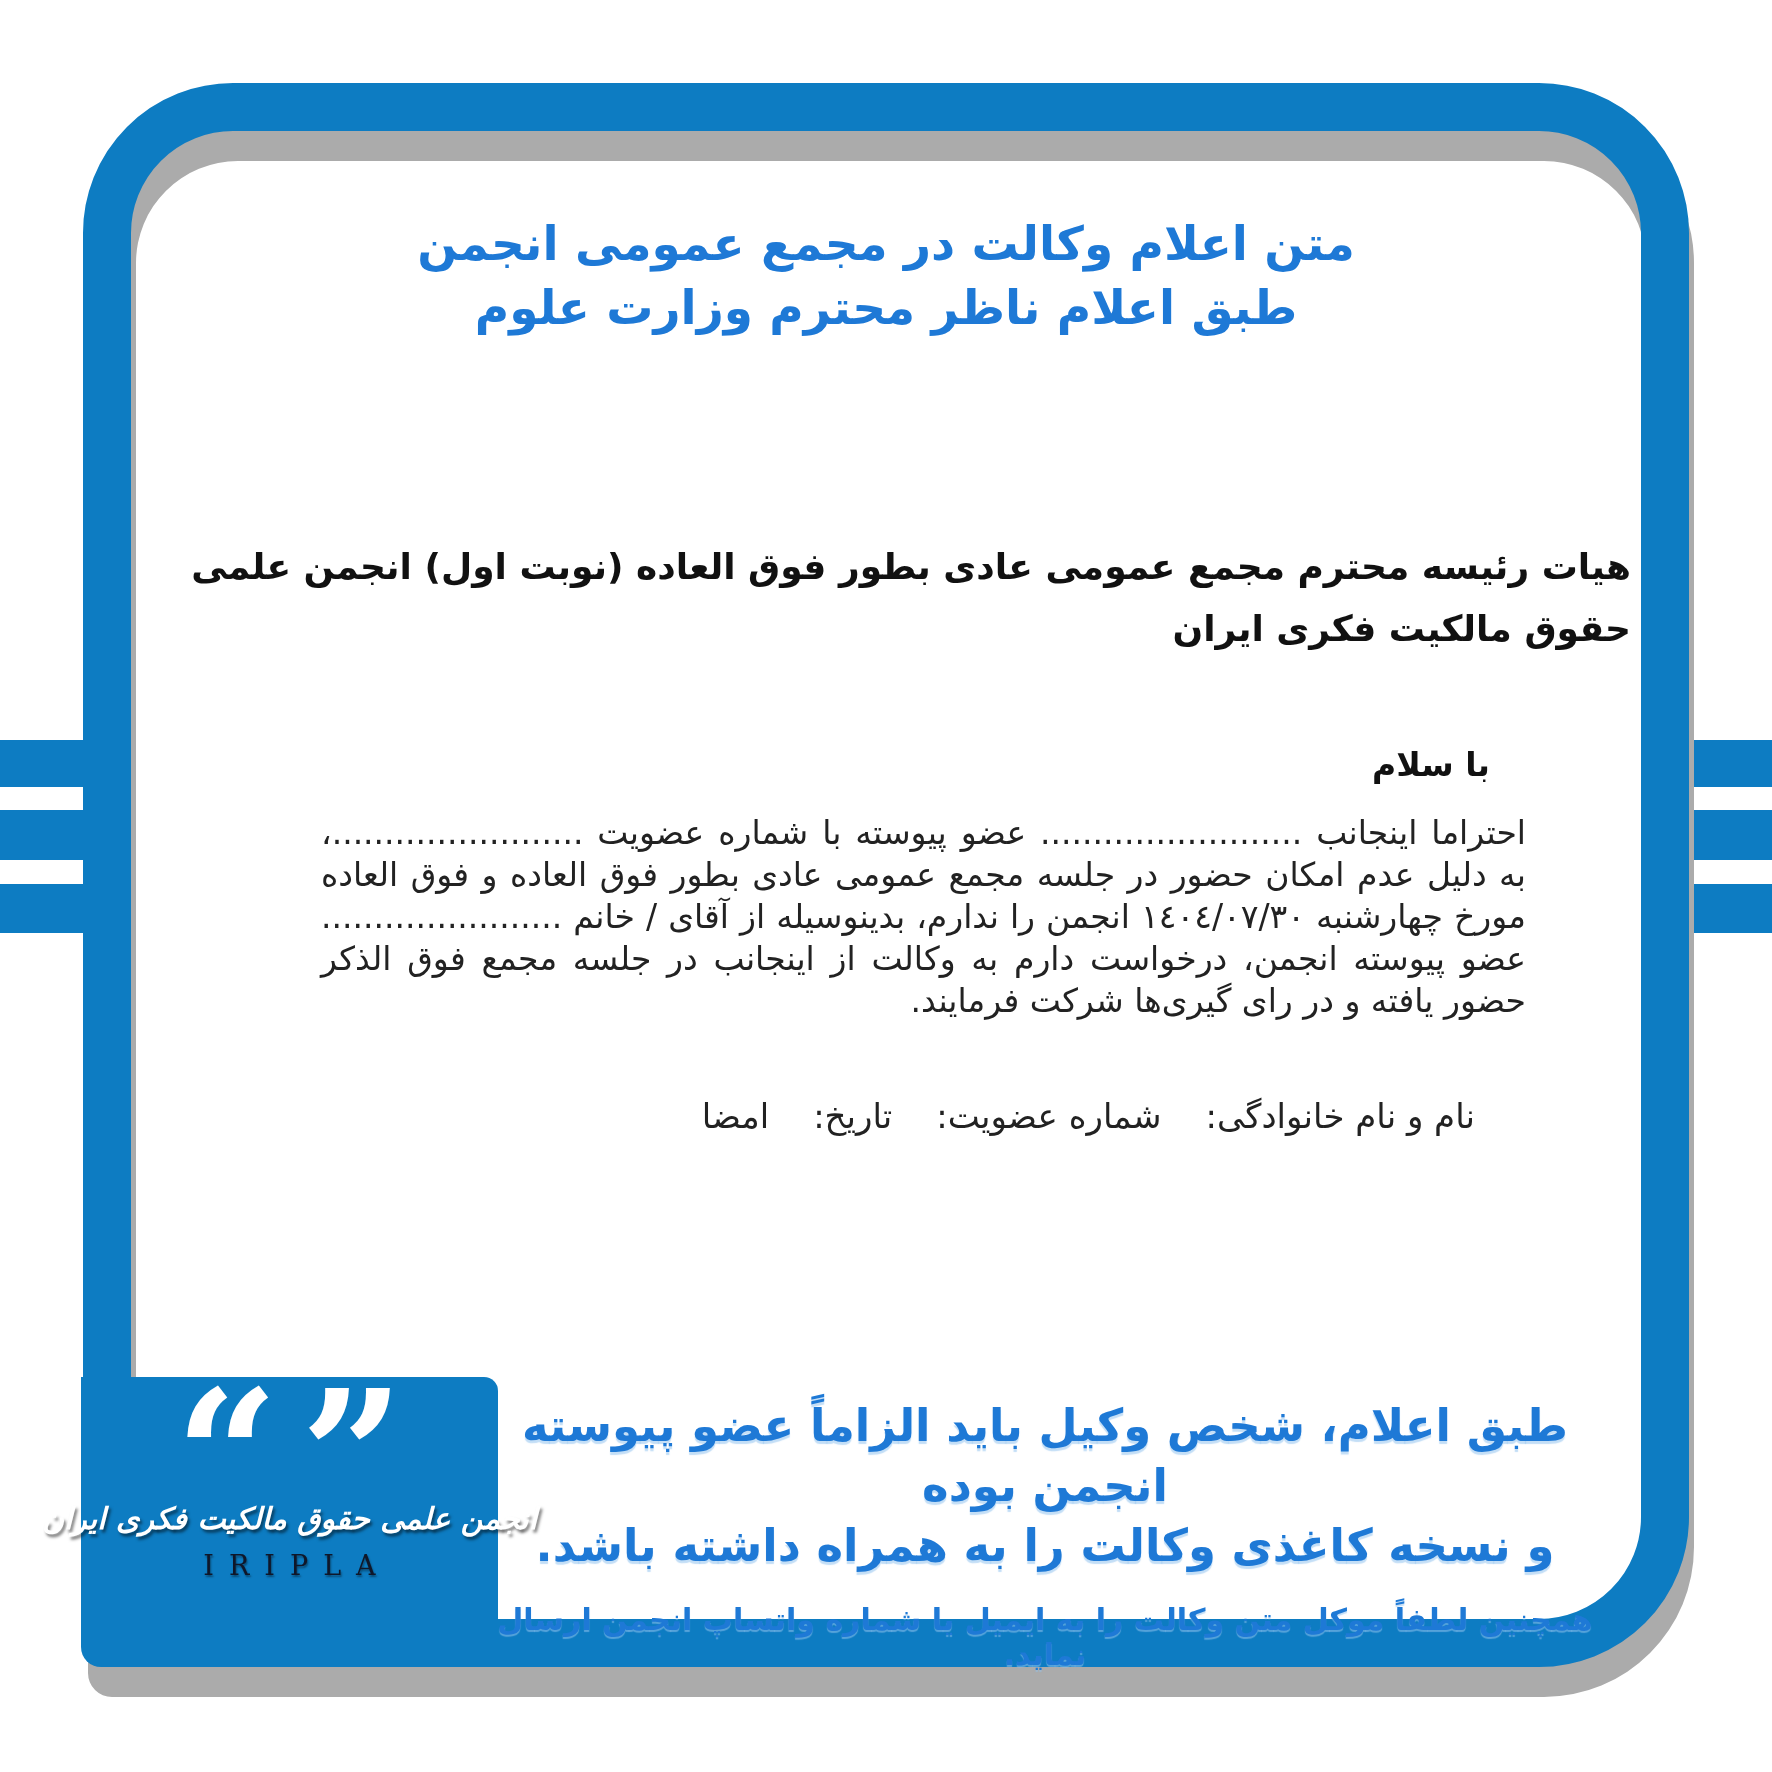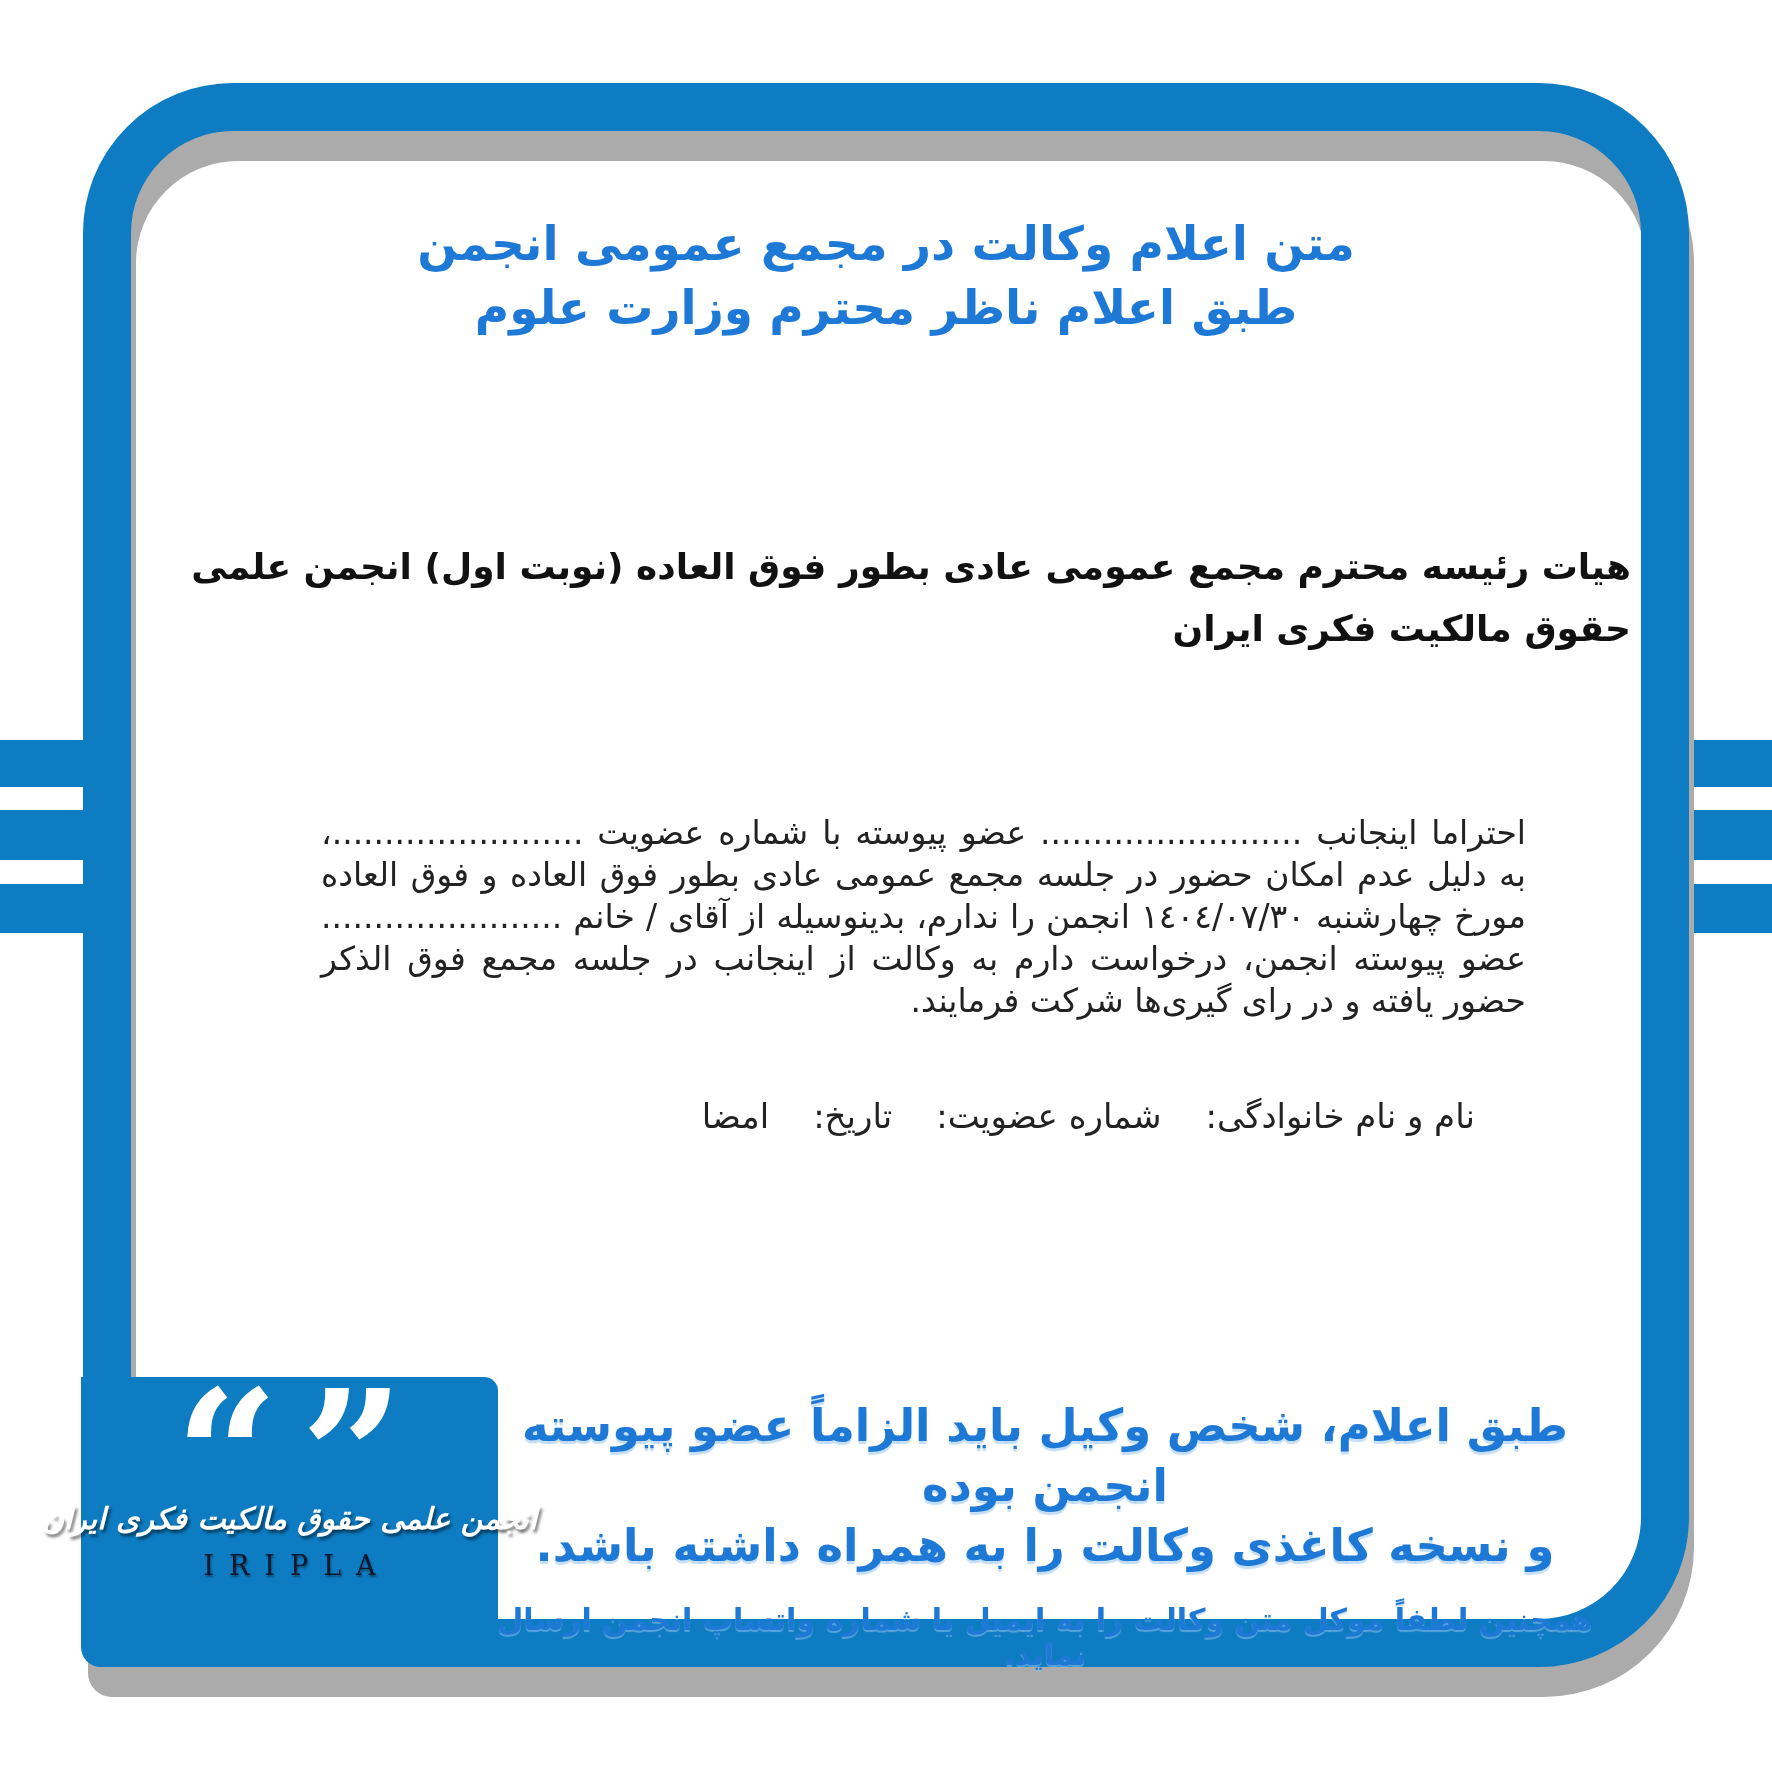--- a/index.html
+++ b/index.html
@@ -100,20 +100,21 @@
   <div class="poster-title">
     <div>متن اعلام وکالت در مجمع عمومی انجمن</div>
     <div>طبق اعلام ناظر محترم وزارت علوم</div>
   </div>
 
   <div class="letter-heading">
     <div>هیات رئیسه محترم مجمع عمومی عادی بطور فوق العاده (نوبت اول) انجمن علمی</div>
     <div>حقوق مالکیت فکری ایران</div>
   </div>
 
+  <div class="salutation">با سلام</div>
 
   <div class="letter-body">احتراما اینجانب ......................... عضو پیوسته با شماره عضویت ........................، به دلیل عدم امکان حضور در جلسه مجمع عمومی عادی بطور فوق العاده و فوق العاده مورخ چهارشنبه ١٤٠٤/٠٧/٣٠ انجمن را ندارم، بدینوسیله از آقای / خانم ....................... عضو پیوسته انجمن، درخواست دارم به وکالت از اینجانب در جلسه مجمع فوق الذکر حضور یافته و در رای گیری‌ها شرکت فرمایند.</div>
 
   <div class="letter-fields">
     <div>نام و نام خانوادگی:</div>
     <div>شماره عضویت:</div>
     <div>تاریخ:</div>
     <div>امضا</div>
   </div>
 

